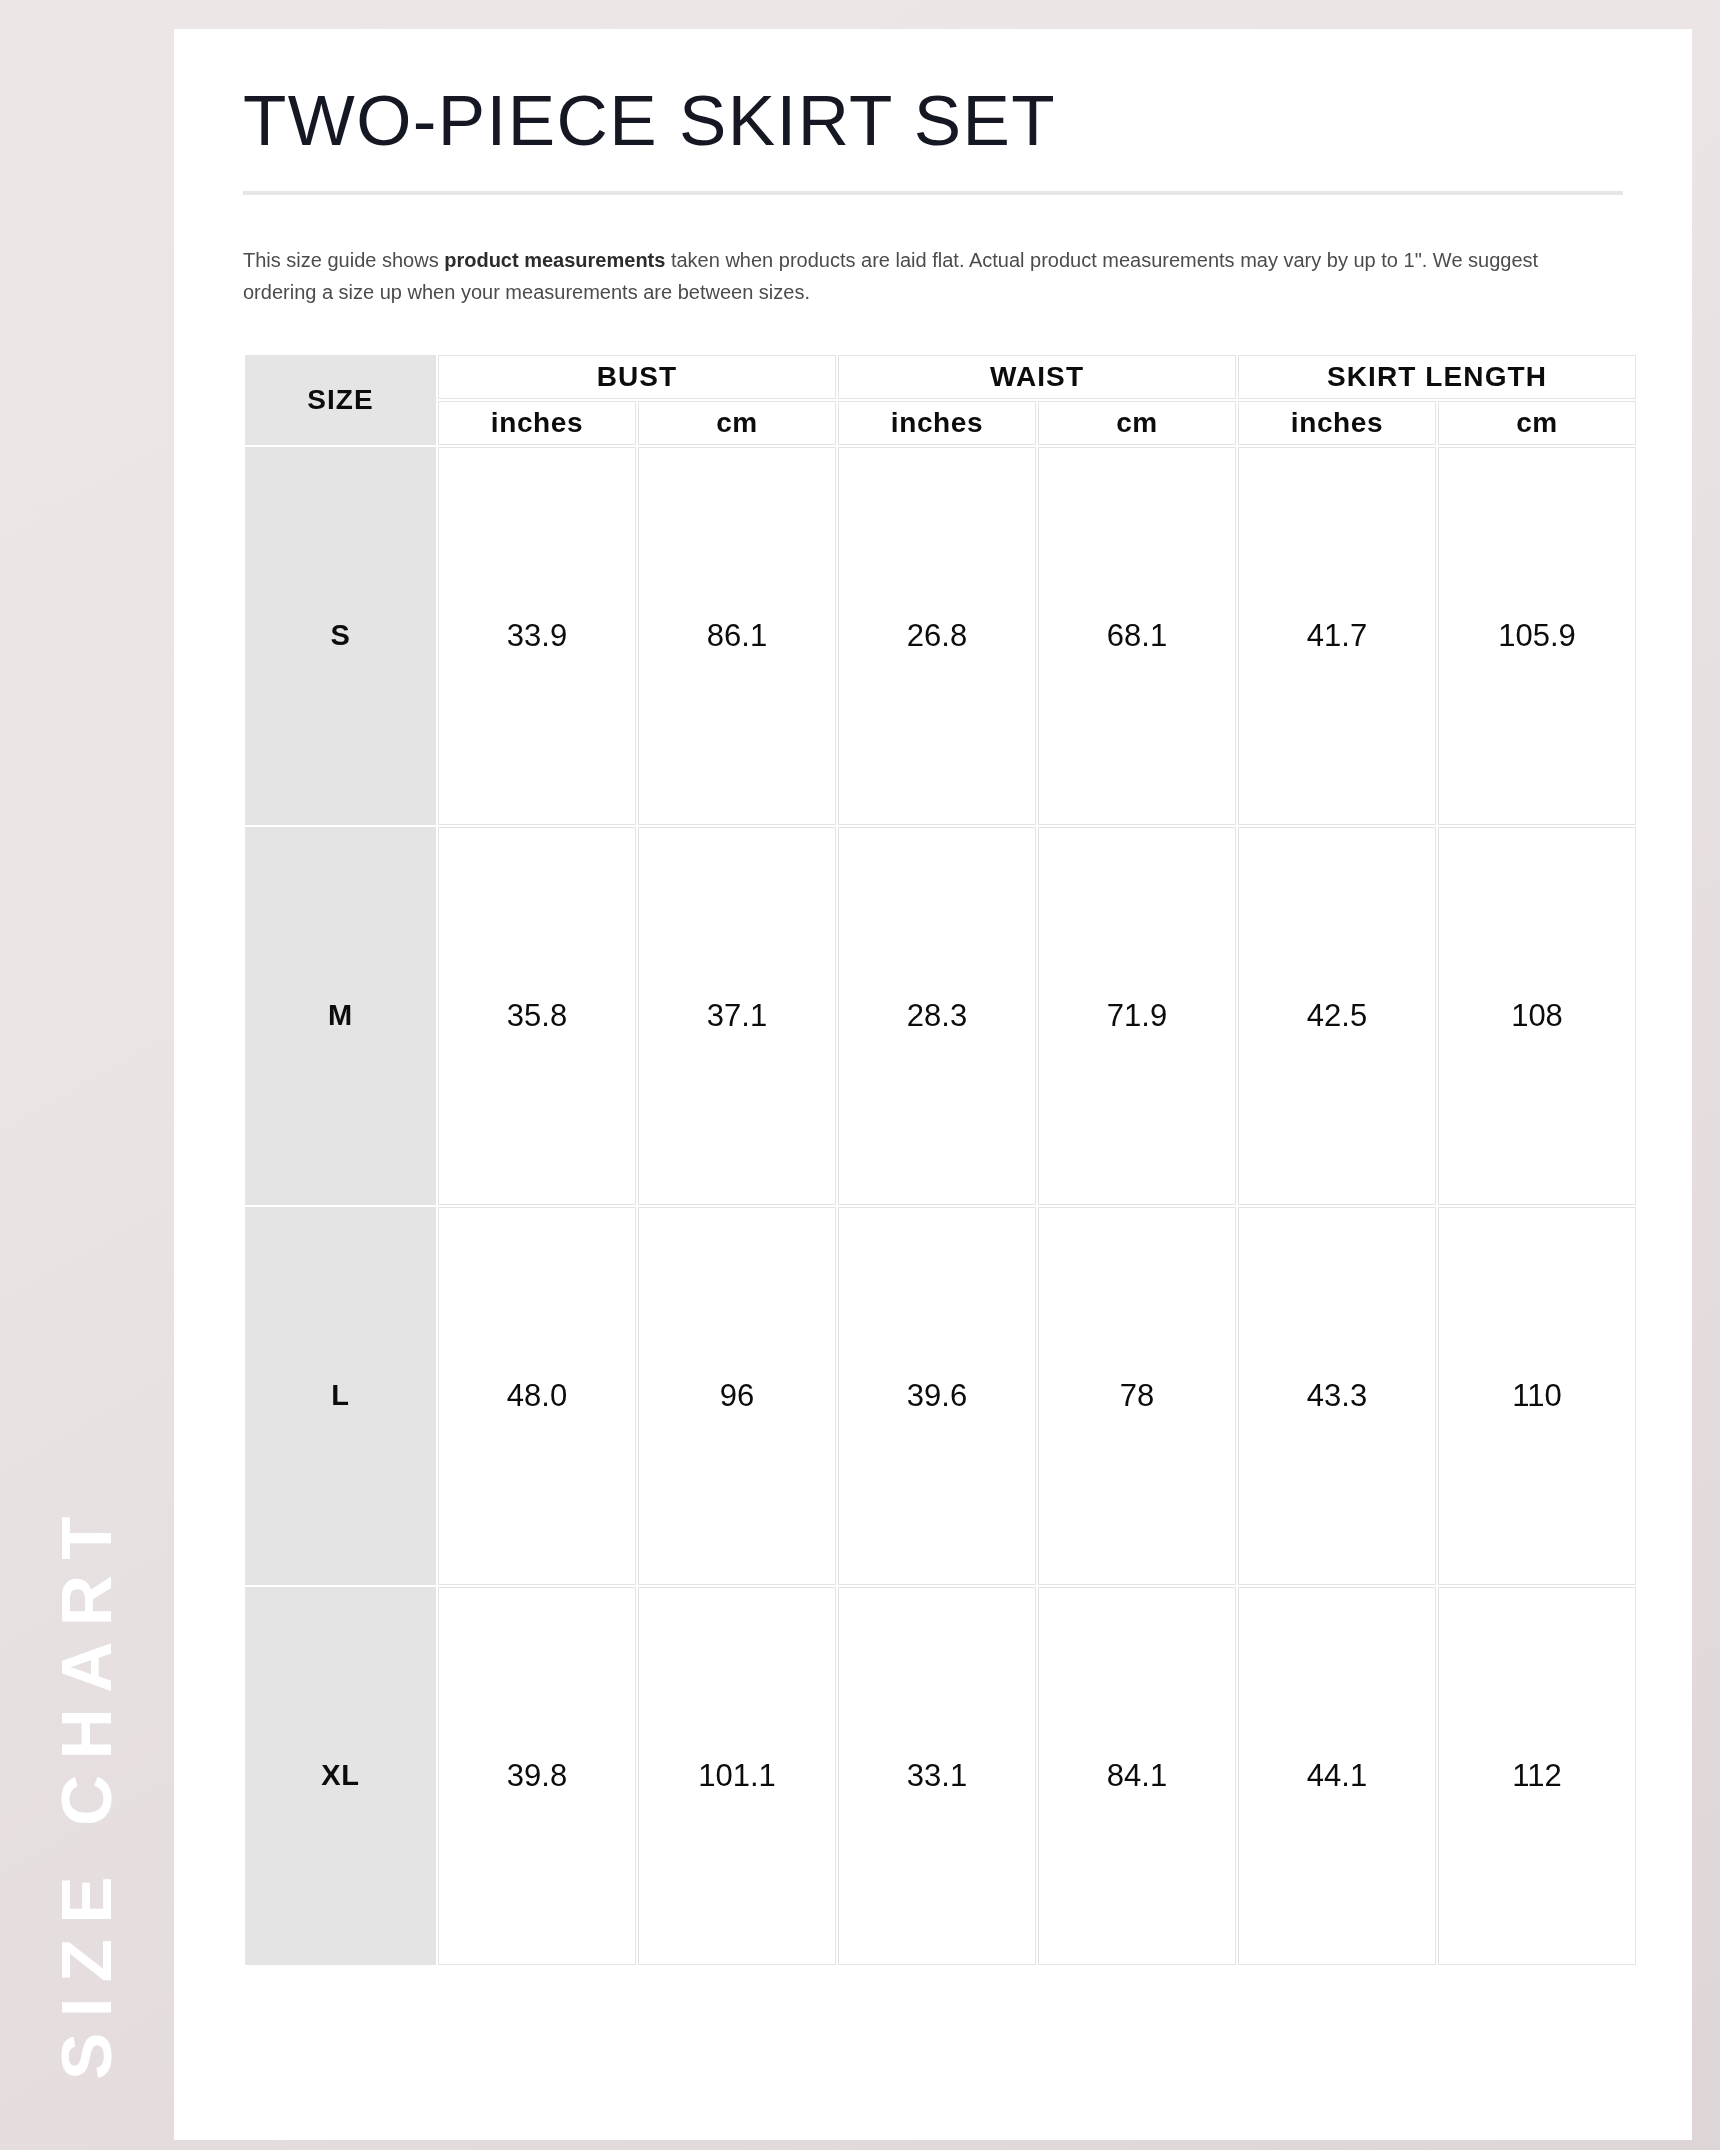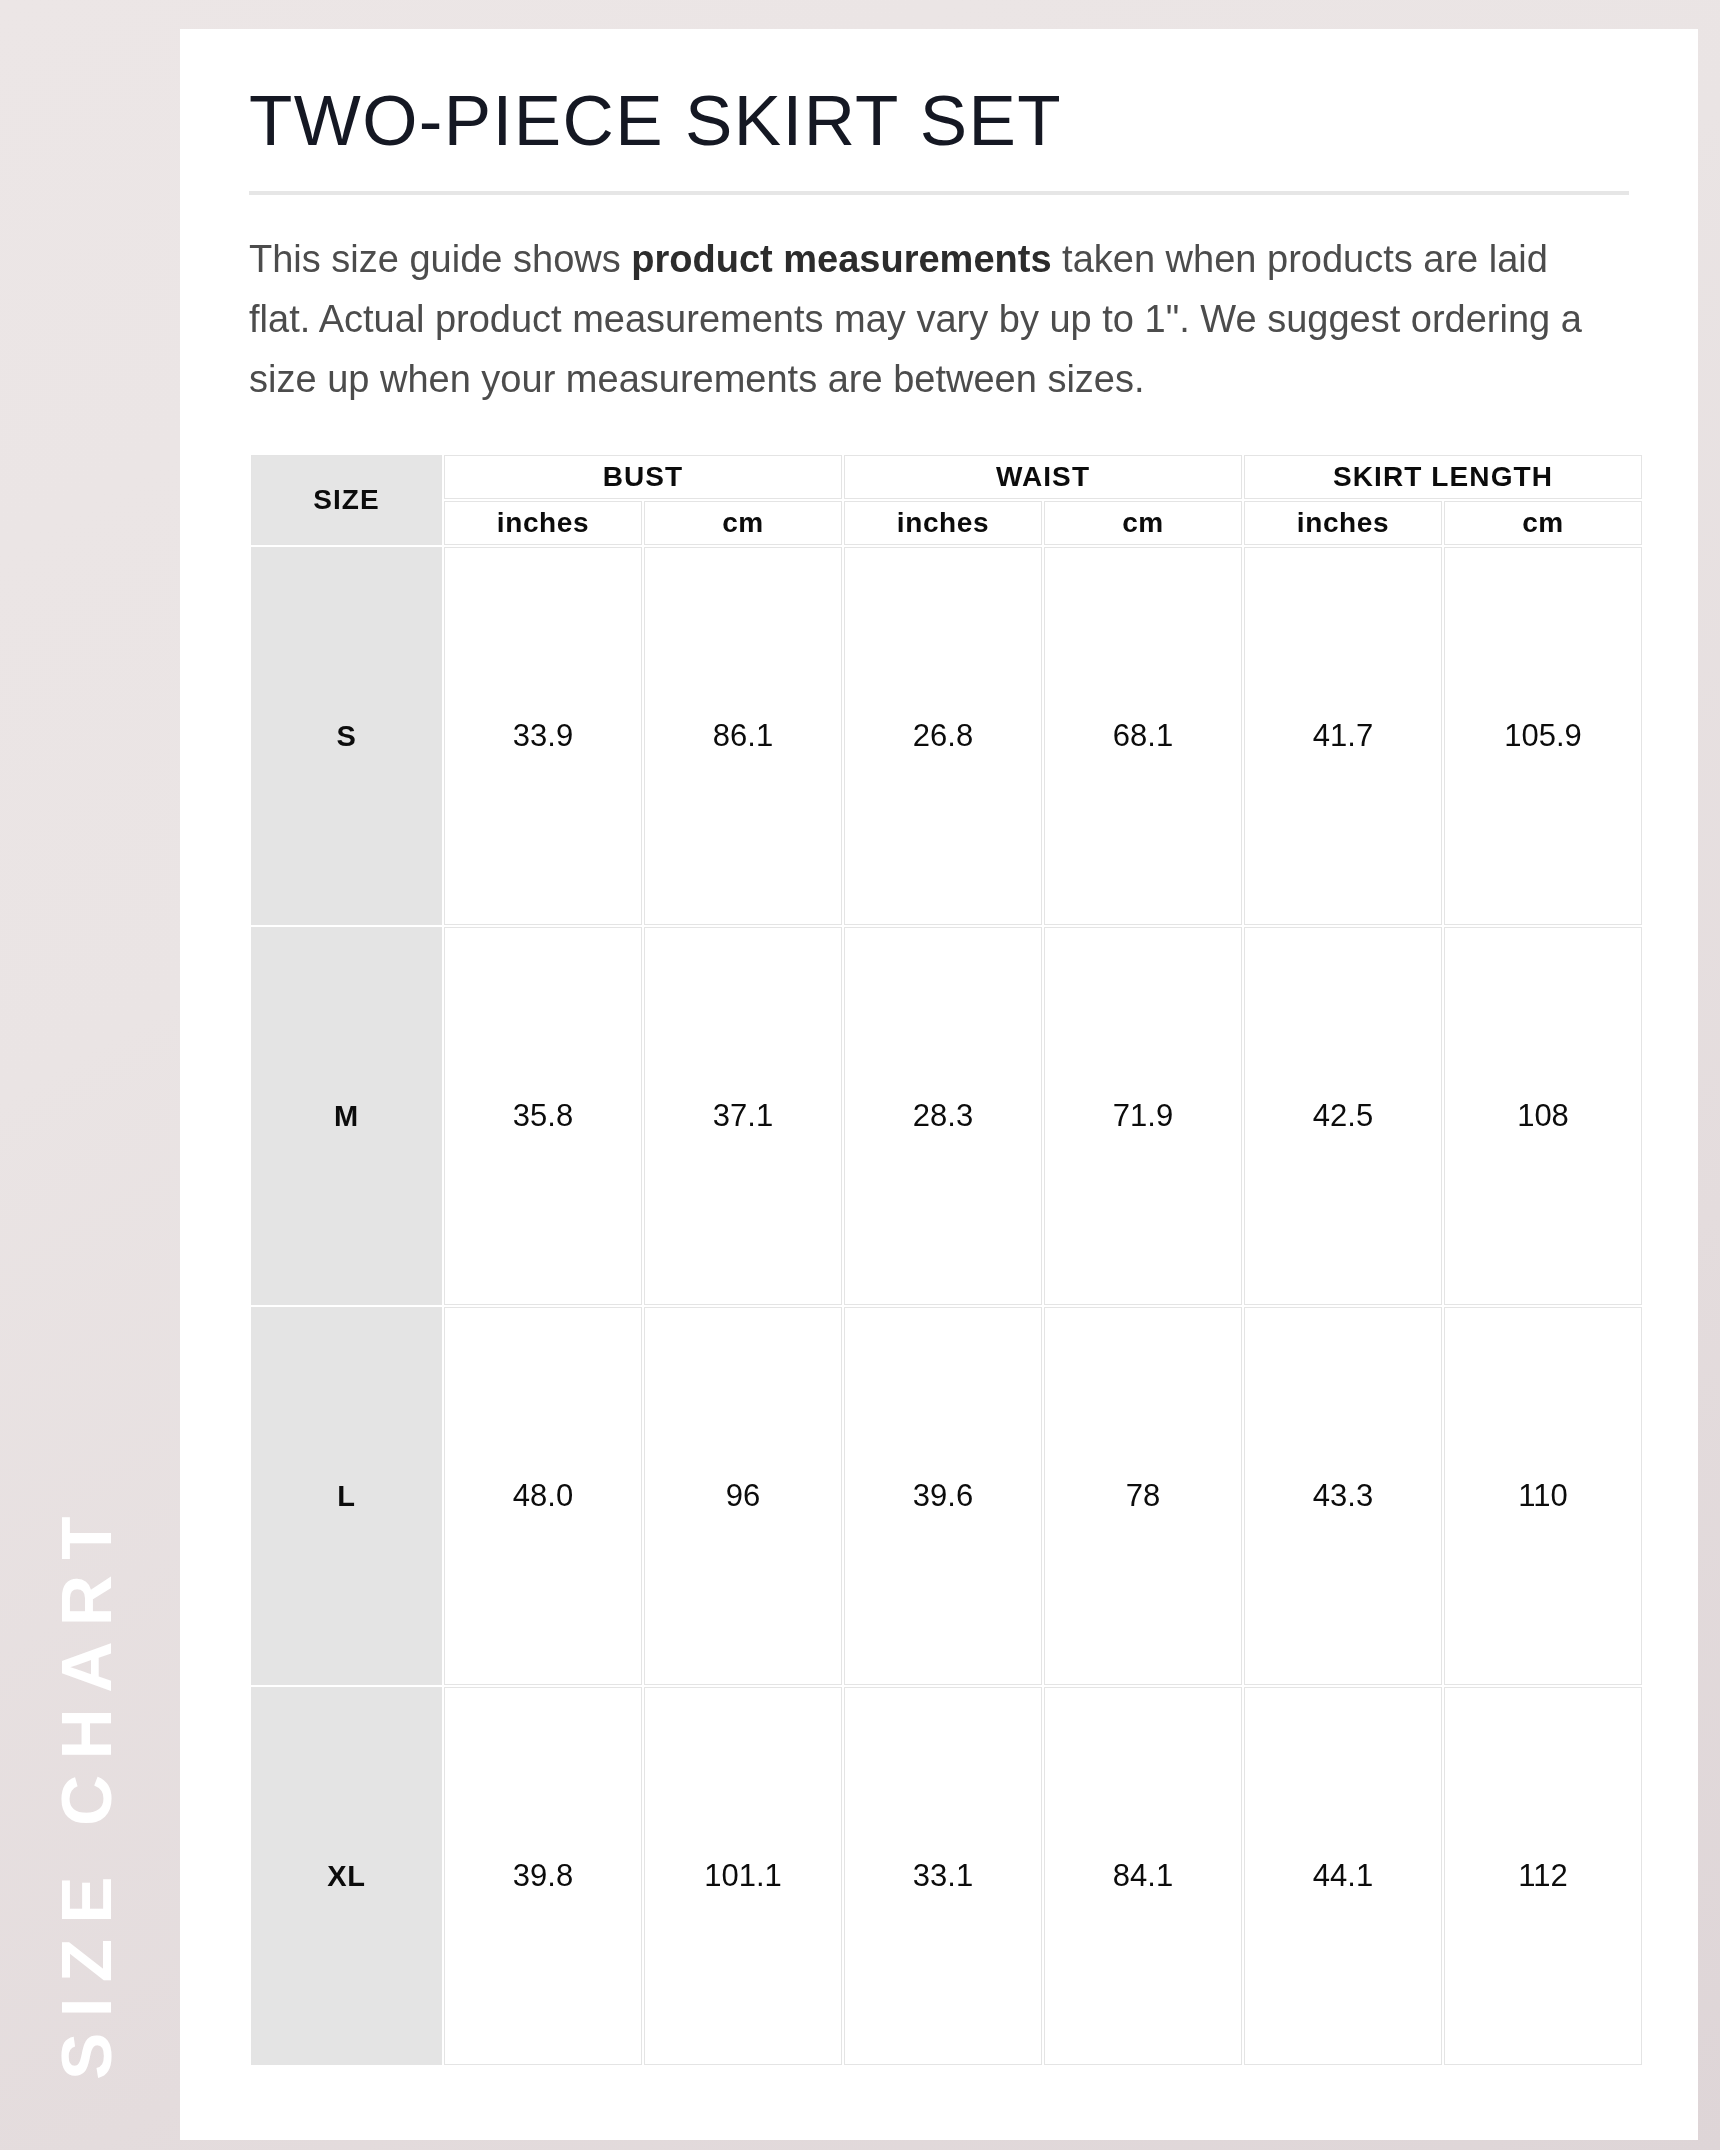--- a/index.html
+++ b/index.html
@@ -37,21 +37,21 @@
     font-size: 71px;
     font-weight: 700;
     letter-spacing: 15.3px;
     line-height: 1;
     margin-bottom: 287px;
   }
 
   
   #card {
     position: absolute;
-    left: 180px;
+    left: 174px;
     top: 29px;
     width: 1518px;
     height: 2111px;
     background: #ffffff;
     padding: 55px 90px 0 69px;
   }
 
   #page-title {
     font-size: 71px;
     font-weight: 200;
@@ -62,22 +62,22 @@
   }
 
   #title-divider {
     height: 4.8px;
     background: #e6e6e6;
     margin-top: 32px;
     width: 1380px;
   }
 
   #description {
-    margin-top: 34px;
-    font-size: 38px;
+    margin-top: 50px;
+    font-size: 20px;
     line-height: 1.58;
     color: #4c4c4c;
     font-weight: 400;
     max-width: 1376px;
   }
 
   #description b { font-weight: 700; color: #2c2c2c; }
 
   
   #size-table {

